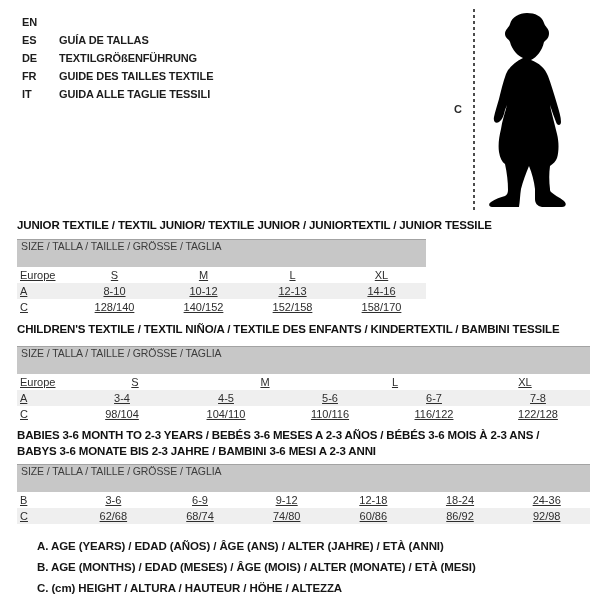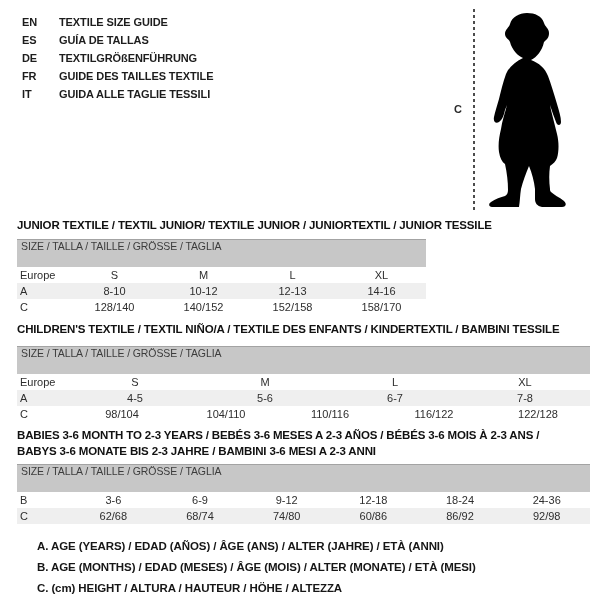--- a/index.html
+++ b/index.html
@@ -48,40 +48,39 @@
   .thead {
     height: 28px; line-height: 13px;
     background: var(--bar, #c7c7c7);
     border-top: 1px solid var(--bar-border, #a3a3a3);
     font-size: 10.5px; color: #3c3c3c;
     padding-left: 4px; letter-spacing: -0.1px;
     white-space: nowrap; overflow: hidden;
   }
   .trow {
     display: flex; height: 16px; line-height: 16px;
-    font-size: 11px; color: #2e2e2e; white-space: nowrap;
+    font-size: 11px; color: #2e2e2e; white-space: nowrap; text-decoration: underline;
   }
   .trow.shaded { background: var(--row-shaded, #efefef); }
   .tlabel { flex: 0 0 53px; padding-left: 3px; text-align: left; }
   .tcell { flex: 1 1 0; text-align: center; }
 
   
   .footnotes { position: absolute; left: 30px; top: 536px; margin-left: 7px; }
   .footnote-line {
     font-size: 11.5px; font-weight: 700; color: #161616;
     line-height: 21px; letter-spacing: -0.1px; white-space: nowrap;
   }
 </style>
 </head>
 <body style="--bar: #c7c7c7; --bar-border: #a3a3a3; --row-shaded: #efefef; --text: #222222;">
 
 <div class="lang-block">
     <div class="lang-row">
       <span class="lang-code">EN</span>
-      <span class="lang-label">TEXTILE SIZE GUIDE</span>
     </div>
     <div class="lang-row">
       <span class="lang-code">ES</span>
       <span class="lang-label">GUÍA DE TALLAS</span>
     </div>
     <div class="lang-row">
       <span class="lang-code">DE</span>
       <span class="lang-label">TEXTILGRÖßENFÜHRUNG</span>
     </div>
     <div class="lang-row">
@@ -179,20 +178,21 @@
       <div class="thead">SIZE / TALLA / TAILLE / GRÖSSE / TAGLIA</div>
       <div class="trow">
         <span class="tlabel">Europe</span>
         <span class="tcell">S</span>
         <span class="tcell">M</span>
         <span class="tcell">L</span>
         <span class="tcell">XL</span>
       </div>
       <div class="trow shaded">
         <span class="tlabel">A</span>
+        <span class="tcell">3-4</span>
         <span class="tcell">4-5</span>
         <span class="tcell">5-6</span>
         <span class="tcell">6-7</span>
         <span class="tcell">7-8</span>
       </div>
       <div class="trow">
         <span class="tlabel">C</span>
         <span class="tcell">98/104</span>
         <span class="tcell">104/110</span>
         <span class="tcell">110/116</span>

